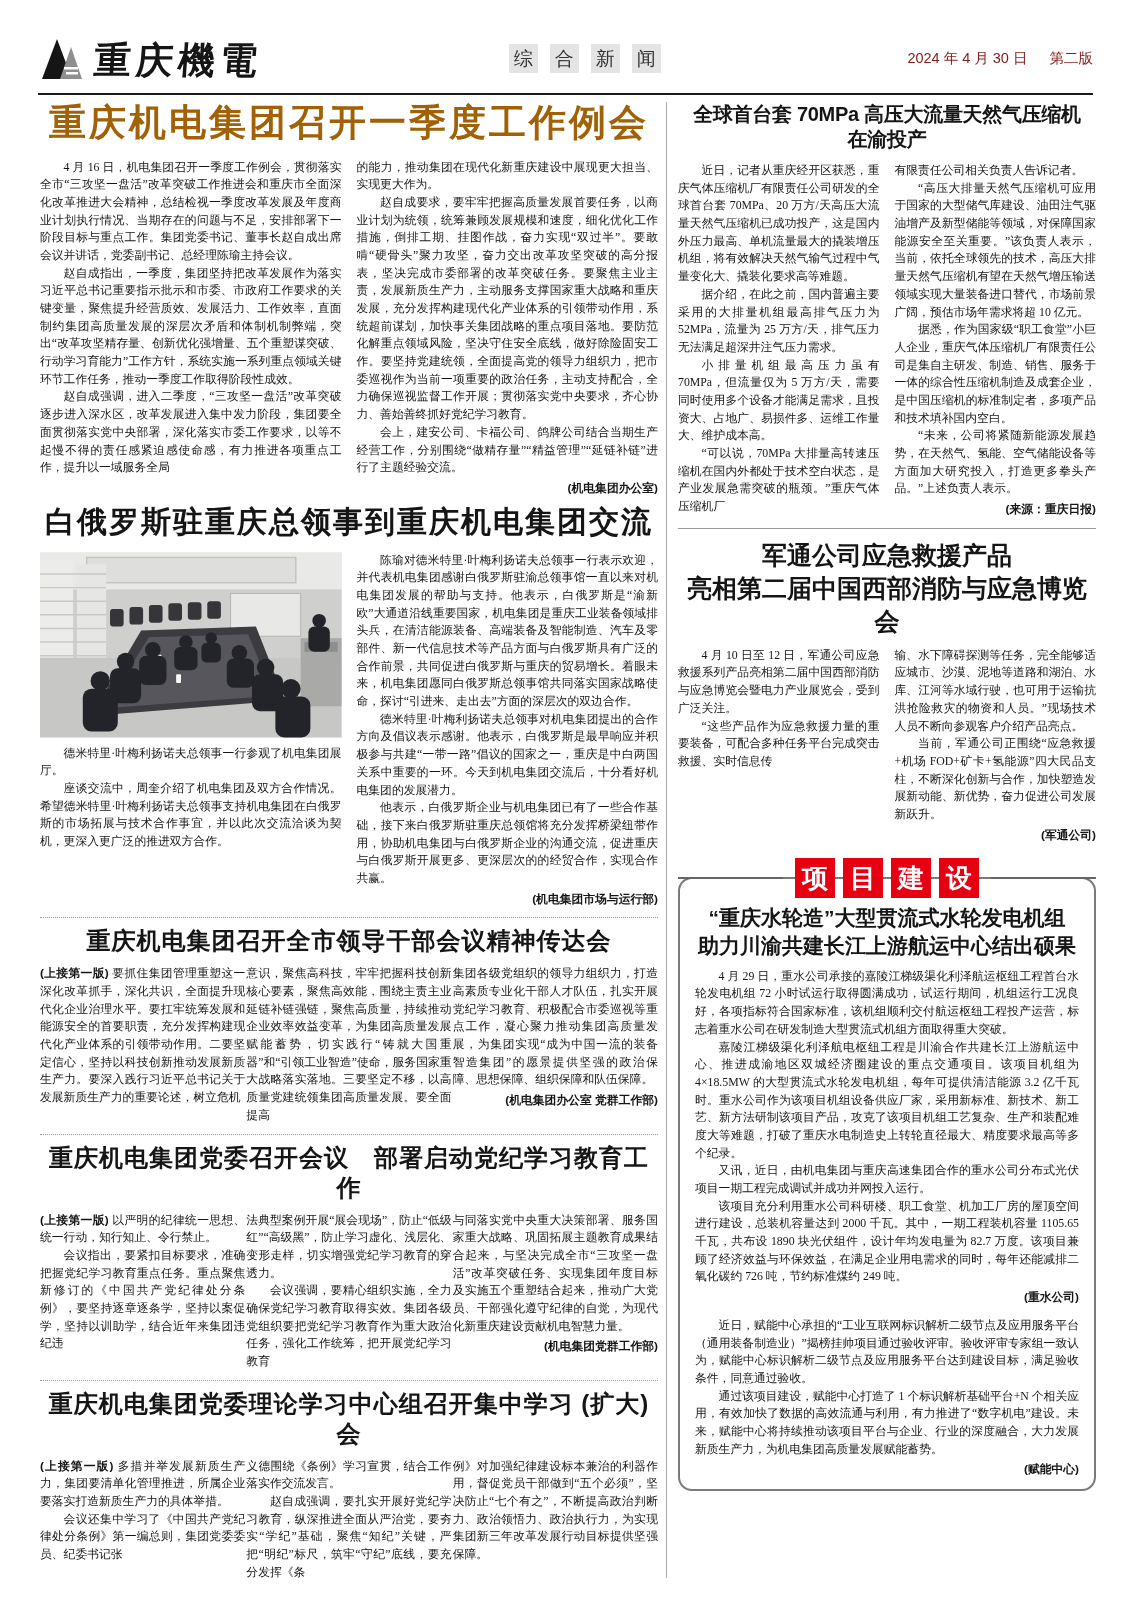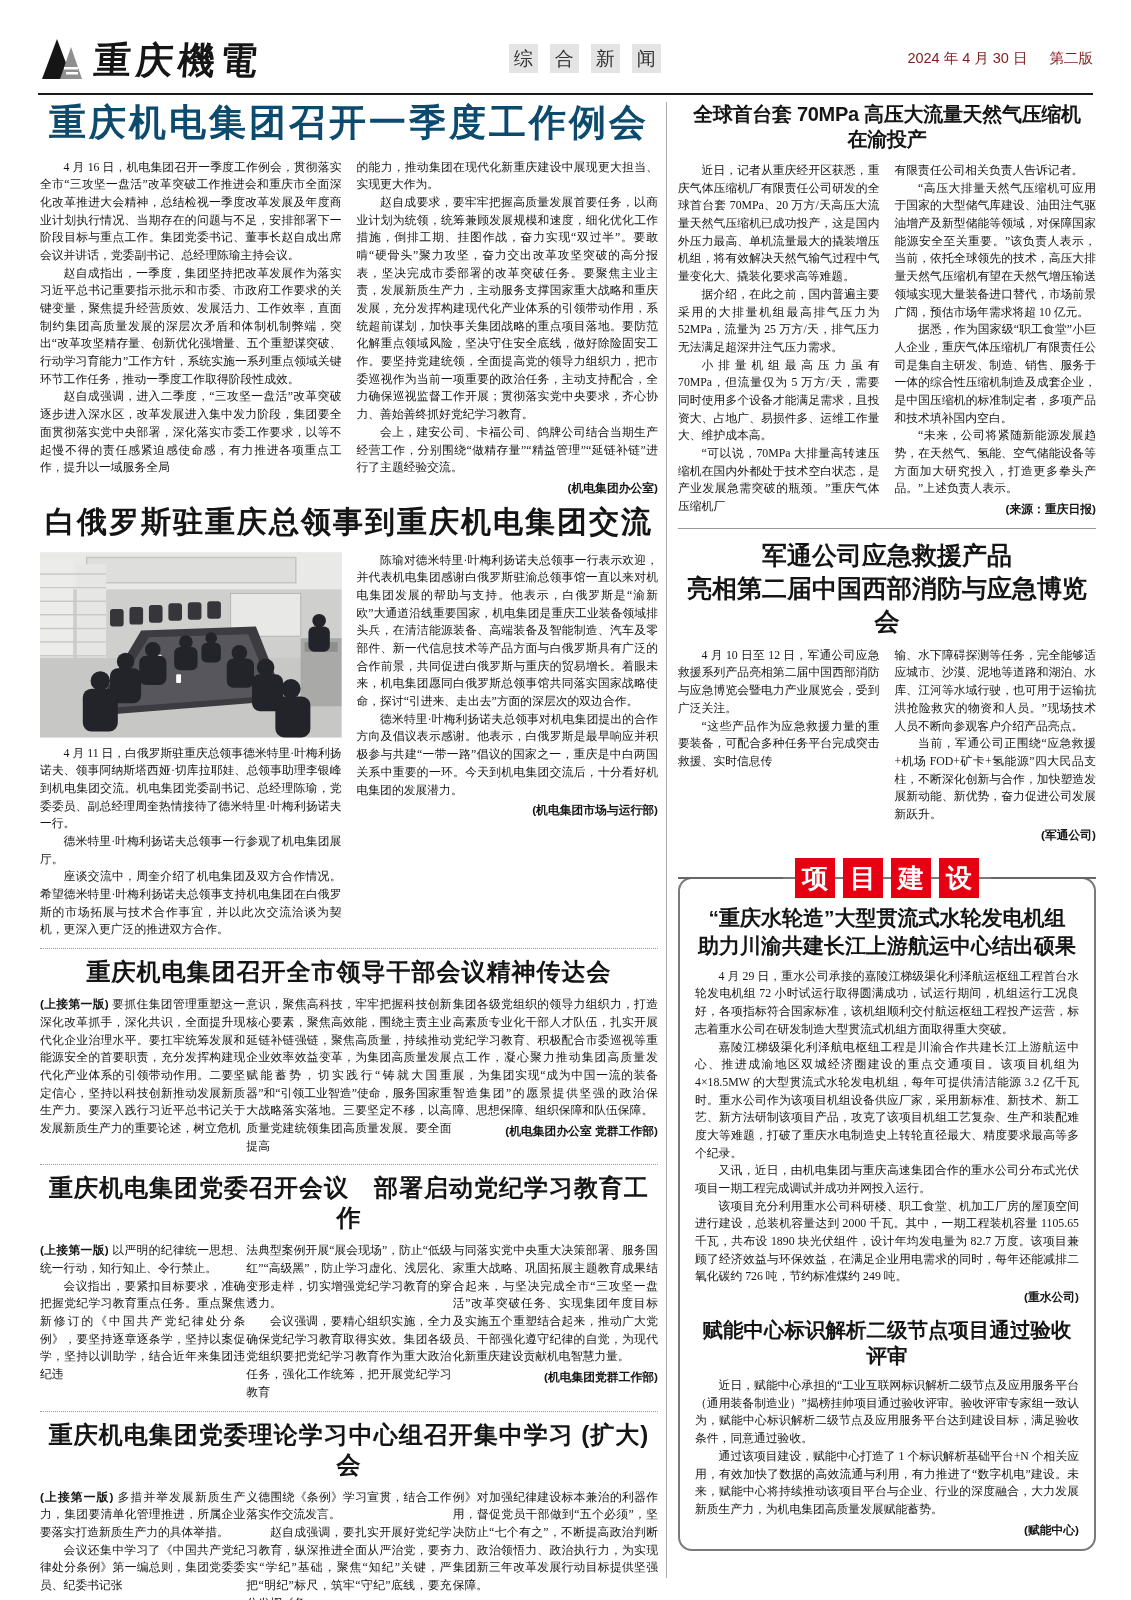--- a/index.html
+++ b/index.html
@@ -24,21 +24,21 @@
   
   .cols2{display:flex;gap:15px;}
   .cols3{display:flex;gap:1px;}
   .tcol{flex:1;min-width:0;}
   p{margin:0;font-size:var(--fs);line-height:1.5;text-align:justify;text-indent:2em;}
   p.cont{text-indent:0;}
   .lead{font-family:"Liberation Sans","DejaVu Sans",sans-serif;font-weight:700;}
   .byline{text-align:right;font-family:"Liberation Sans","DejaVu Sans",sans-serif;font-weight:700;
           font-size:var(--fs);text-indent:0;margin-top:3px;}
   
-  .h-red{color:#0c4a6e;font:700 37px/1.15 "Liberation Sans","DejaVu Sans",sans-serif;text-align:center;
+  .h-red{color:#a16207;font:700 37px/1.15 "Liberation Sans","DejaVu Sans",sans-serif;text-align:center;
          letter-spacing:3px;margin:2px 0 14px;}
   .h-black{font:700 30px/1.2 "Liberation Sans","DejaVu Sans",sans-serif;text-align:center;letter-spacing:2px;margin:6px 0 12px;}
   .h-mid{font:700 24px/1.25 "Liberation Sans","DejaVu Sans",sans-serif;text-align:center;letter-spacing:1px;margin:4px 0 9px;}
   .h-gas{font:700 20px/1.25 "Liberation Sans","DejaVu Sans",sans-serif;text-align:center;letter-spacing:-.3px;margin:2px 10px 10px;}
   .h-jt{font:700 25px/1.32 "Liberation Sans","DejaVu Sans",sans-serif;text-align:center;margin:2px 0 9px;}
   .h-box{font:700 21px/1.32 "Liberation Sans","DejaVu Sans",sans-serif;text-align:center;margin:0 0 8px;}
   .h-fn{font:700 20.5px/1.3 "Liberation Sans","DejaVu Sans",sans-serif;text-align:center;margin:10px 0 7px;}
   
   .dotted{border-top:1px dotted #999;margin:9px 0 8px;}
   .hline{border-top:1px solid #999;margin:9px 0 10px;}
@@ -157,27 +157,27 @@
               <circle cx="232" cy="118" r="9"></circle>
                 <rect x="218" y="125" width="32" height="38" rx="8"></rect>
               <circle cx="258" cy="140" r="10"></circle>
                 <rect x="242" y="148" width="36" height="42" rx="9"></rect>
               <circle cx="176" cy="88" r="6"></circle>
                 <rect x="166" y="93" width="20" height="20" rx="5"></rect>
               <circle cx="287" cy="70" r="7"></circle>
                 <rect x="276" y="76" width="22" height="26" rx="6"></rect>
             </g>
           </svg>
-          <p>4 月 11 日，白俄罗斯驻重庆总领事德米特里·叶梅利扬诺夫、领事阿纳斯塔西娅·切库拉耶娃、总领事助理李银峰到机电集团交流。机电集团党委副书记、总经理陈瑜，党委委员、副总经理周奎热情接待了德米特里·叶梅利扬诺夫一行。</p>
           <p>德米特里·叶梅利扬诺夫总领事一行参观了机电集团展厅。</p>
           <p>座谈交流中，周奎介绍了机电集团及双方合作情况。希望德米特里·叶梅利扬诺夫总领事支持机电集团在白俄罗斯的市场拓展与技术合作事宜，并以此次交流洽谈为契机，更深入更广泛的推进双方合作。</p>
         </div>
         <div class="tcol">
           <p>陈瑜对德米特里·叶梅利扬诺夫总领事一行表示欢迎，并代表机电集团感谢白俄罗斯驻渝总领事馆一直以来对机电集团发展的帮助与支持。他表示，白俄罗斯是“渝新欧”大通道沿线重要国家，机电集团是重庆工业装备领域排头兵，在清洁能源装备、高端装备及智能制造、汽车及零部件、新一代信息技术等产品方面与白俄罗斯具有广泛的合作前景，共同促进白俄罗斯与重庆的贸易增长。着眼未来，机电集团愿同白俄罗斯总领事馆共同落实国家战略使命，探讨“引进来、走出去”方面的深层次的双边合作。</p>
           <p>德米特里·叶梅利扬诺夫总领事对机电集团提出的合作方向及倡议表示感谢。他表示，白俄罗斯是最早响应并积极参与共建“一带一路”倡议的国家之一，重庆是中白两国关系中重要的一环。今天到机电集团交流后，十分看好机电集团的发展潜力。</p>
+          <p>他表示，白俄罗斯企业与机电集团已有了一些合作基础，接下来白俄罗斯驻重庆总领馆将充分发挥桥梁纽带作用，协助机电集团与白俄罗斯企业的沟通交流，促进重庆与白俄罗斯开展更多、更深层次的的经贸合作，实现合作共赢。</p>
           <p class="byline">(机电集团市场与运行部)</p>
         </div>
       </div>
     </article>
 
     <div class="dotted"></div>
 
     <article>
       <h3 class="h-mid">重庆机电集团召开全市领导干部会议精神传达会</h3>
       <div class="cols3">
@@ -289,21 +289,20 @@
       <article class="box-article">
         <h3 class="h-box" style="margin-top:10px;text-align:center;"><span>“重庆水轮造”大型贯流式水轮发电机组</span><br><span>助力川渝共建长江上游航运中心结出硕果</span></h3>
         <p>4 月 29 日，重水公司承接的嘉陵江梯级渠化利泽航运枢纽工程首台水轮发电机组 72 小时试运行取得圆满成功，试运行期间，机组运行工况良好，各项指标符合国家标准，该机组顺利交付航运枢纽工程投产运营，标志着重水公司在研发制造大型贯流式机组方面取得重大突破。</p>
         <p>嘉陵江梯级渠化利泽航电枢纽工程是川渝合作共建长江上游航运中心、推进成渝地区双城经济圈建设的重点交通项目。该项目机组为 4×18.5MW 的大型贯流式水轮发电机组，每年可提供清洁能源 3.2 亿千瓦时。重水公司作为该项目机组设备供应厂家，采用新标准、新技术、新工艺、新方法研制该项目产品，攻克了该项目机组工艺复杂、生产和装配难度大等难题，打破了重庆水电制造史上转轮直径最大、精度要求最高等多个纪录。</p>
         <p>又讯，近日，由机电集团与重庆高速集团合作的重水公司分布式光伏项目一期工程完成调试并成功并网投入运行。</p>
         <p>该项目充分利用重水公司科研楼、职工食堂、机加工厂房的屋顶空间进行建设，总装机容量达到 2000 千瓦。其中，一期工程装机容量 1105.65 千瓦，共布设 1890 块光伏组件，设计年均发电量为 82.7 万度。该项目兼顾了经济效益与环保效益，在满足企业用电需求的同时，每年还能减排二氧化碳约 726 吨，节约标准煤约 249 吨。</p>
         <p class="byline">(重水公司)</p>
       </article>
 
       <article class="box-article">
-        <h3 class="h-fn">赋能中心标识解析二级节点项目通过验收评审</h3>
         <p>近日，赋能中心承担的“工业互联网标识解析二级节点及应用服务平台（通用装备制造业）”揭榜挂帅项目通过验收评审。验收评审专家组一致认为，赋能中心标识解析二级节点及应用服务平台达到建设目标，满足验收条件，同意通过验收。</p>
         <p>通过该项目建设，赋能中心打造了 1 个标识解析基础平台+N 个相关应用，有效加快了数据的高效流通与利用，有力推进了“数字机电”建设。未来，赋能中心将持续推动该项目平台与企业、行业的深度融合，大力发展新质生产力，为机电集团高质量发展赋能蓄势。</p>
         <p class="byline">(赋能中心)</p>
       </article>
     </section>
 
   </section>
 
 </div>
 

